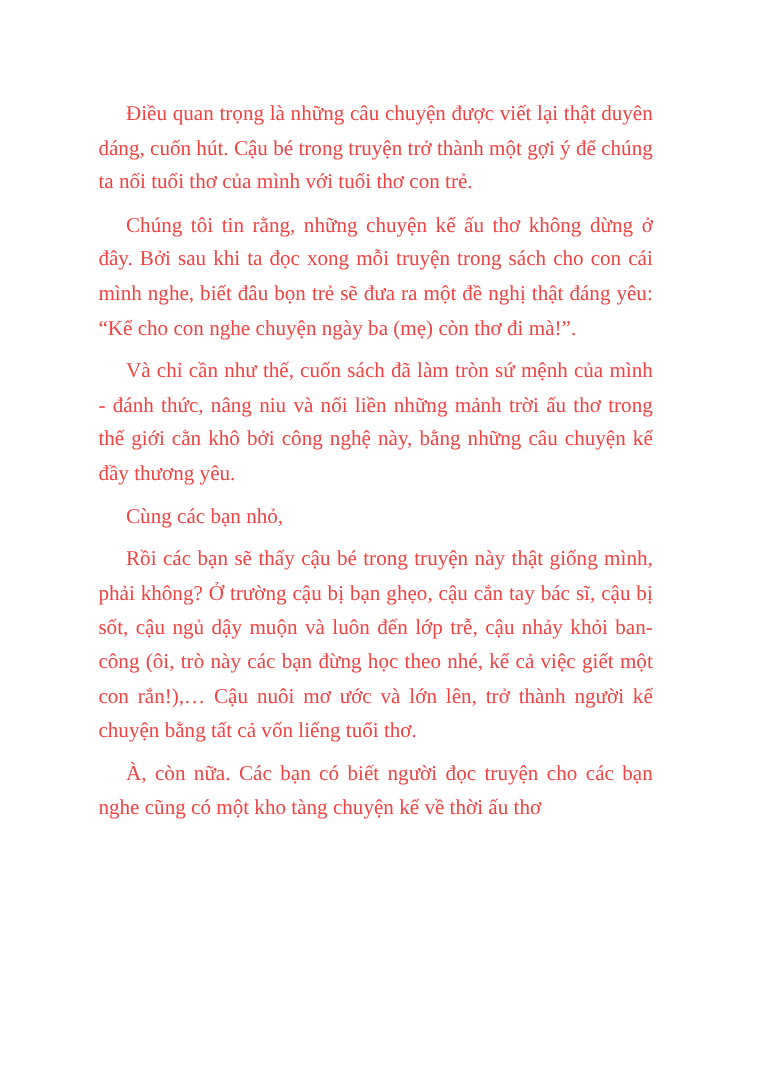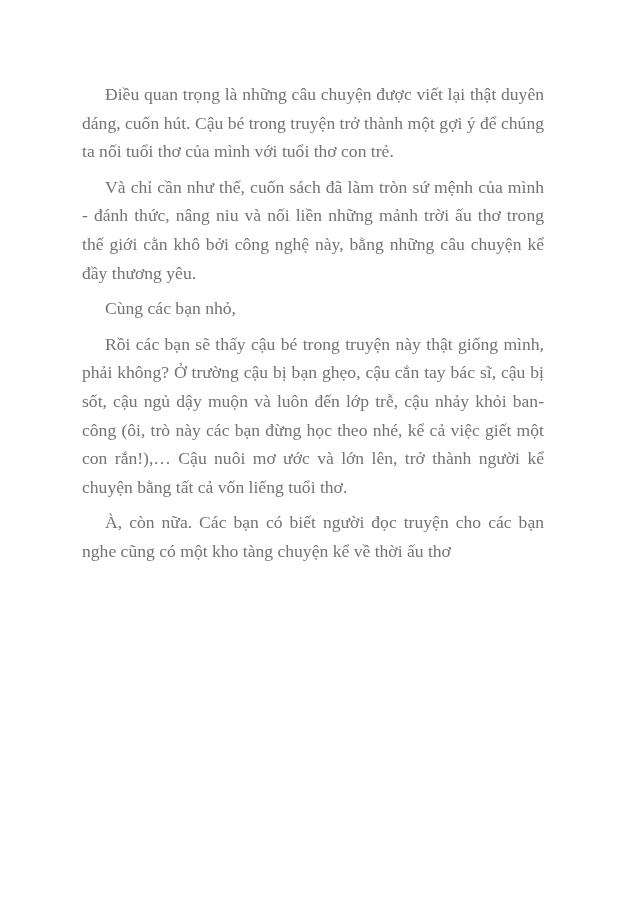--- a/index.html
+++ b/index.html
@@ -11,36 +11,37 @@
       width: 638px;
       height: 905px;
       overflow: hidden;
       position: relative;
     }
     .page {
       position: absolute;
       left: 82px;
       top: 80px;
       width: 462px;
-      color: #737373;
+      color: #ef4444;
       font-family: "Liberation Serif", "DejaVu Serif", serif;
       font-size: 17.6px;
       line-height: 28.6px;
     }
     .para {
       margin: 0 0 7px 0;
       text-indent: 23px;
       text-align: justify;
       text-align-last: left;
     }
     .para.italic {
     }
   </style>
 </head>
 <body>
 
 <div class="page">
   <p class="para">Điều quan trọng là những câu chuyện được viết lại thật duyên dáng, cuốn hút. Cậu bé trong truyện trở thành một gợi ý để chúng ta nối tuổi thơ của mình với tuổi thơ con trẻ.</p>
+  <p class="para">Chúng tôi tin rằng, những chuyện kể ấu thơ không dừng ở đây. Bởi sau khi ta đọc xong mỗi truyện trong sách cho con cái mình nghe, biết đâu bọn trẻ sẽ đưa ra một đề nghị thật đáng yêu: “Kể cho con nghe chuyện ngày ba (mẹ) còn thơ đi mà!”.</p>
   <p class="para">Và chỉ cần như thế, cuốn sách đã làm tròn sứ mệnh của mình - đánh thức, nâng niu và nối liền những mảnh trời ấu thơ trong thế giới cằn khô bởi công nghệ này, bằng những câu chuyện kể đầy thương yêu.</p>
   <p class="para italic">Cùng các bạn nhỏ,</p>
   <p class="para">Rồi các bạn sẽ thấy cậu bé trong truyện này thật giống mình, phải không? Ở trường cậu bị bạn ghẹo, cậu cắn tay bác sĩ, cậu bị sốt, cậu ngủ dậy muộn và luôn đến lớp trễ, cậu nhảy khỏi ban-công (ôi, trò này các bạn đừng học theo nhé, kể cả việc giết một con rắn!),… Cậu nuôi mơ ước và lớn lên, trở thành người kể chuyện bằng tất cả vốn liếng tuổi thơ.</p>
   <p class="para">À, còn nữa. Các bạn có biết người đọc truyện cho các bạn nghe cũng có một kho tàng chuyện kể về thời ấu thơ</p>
 </div>
 
 </body></html>

